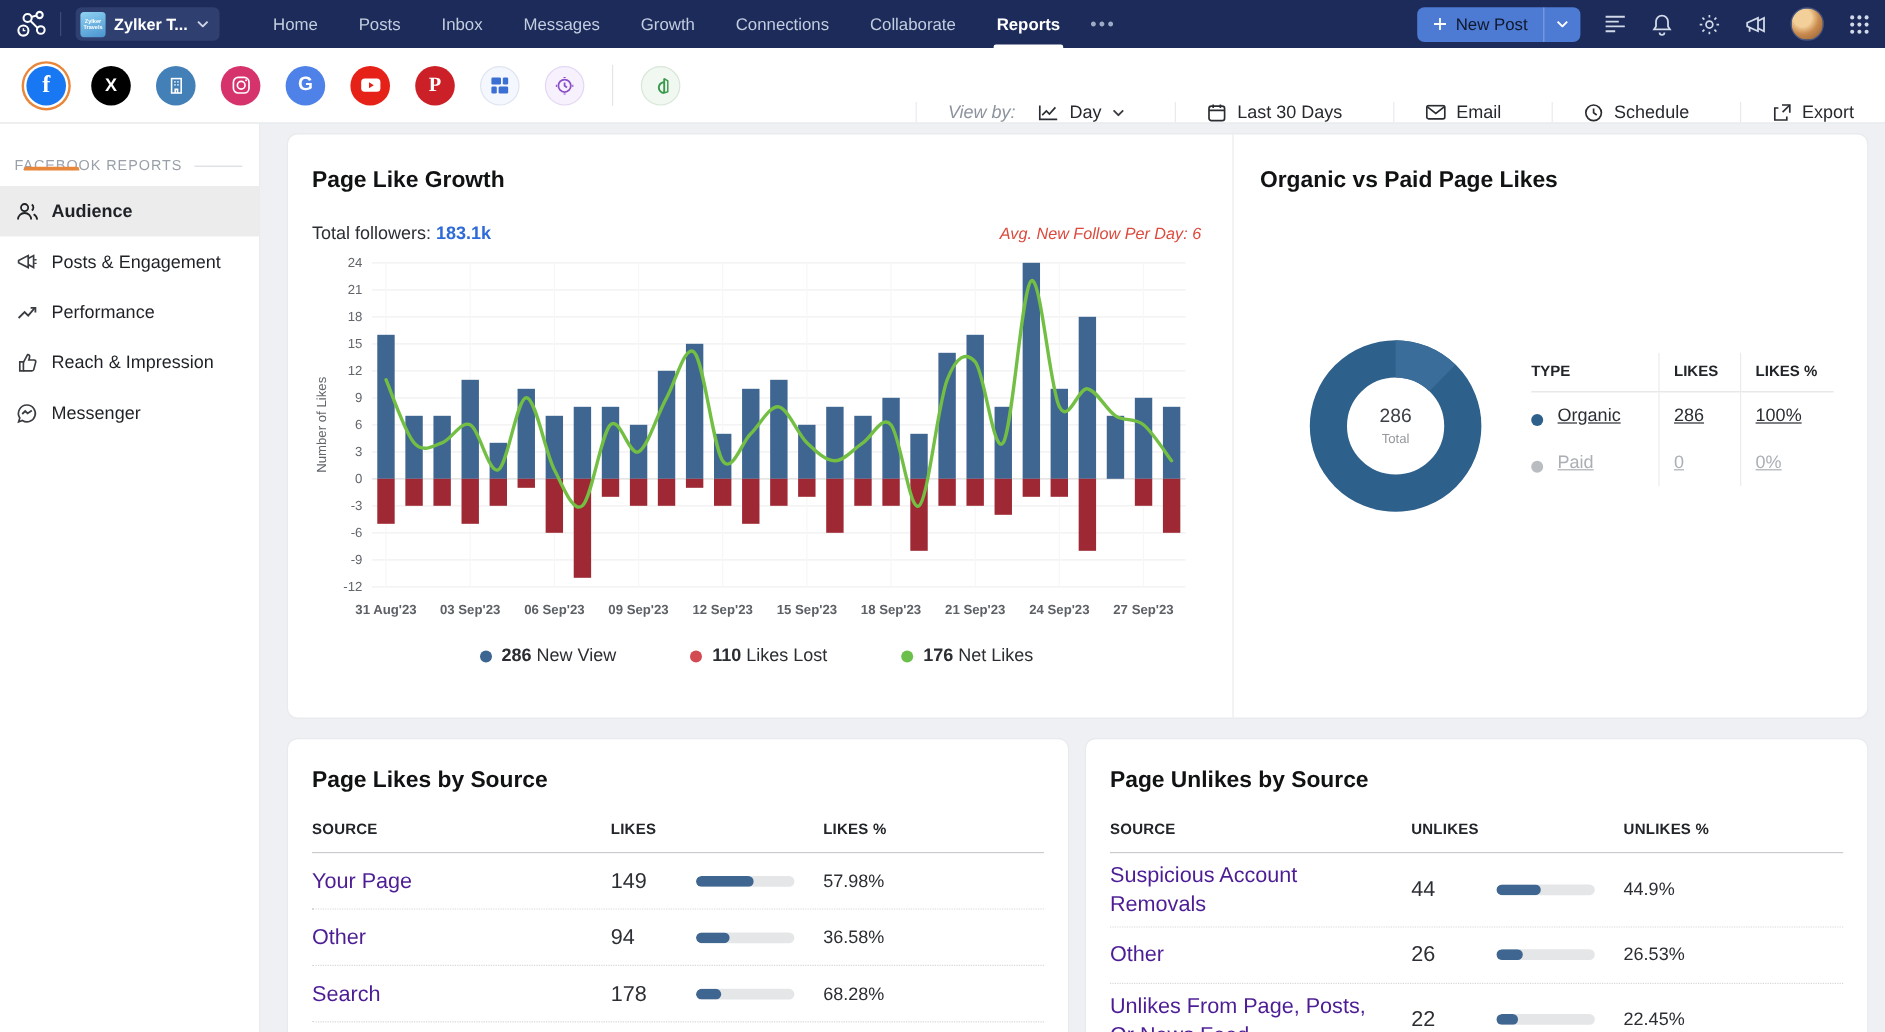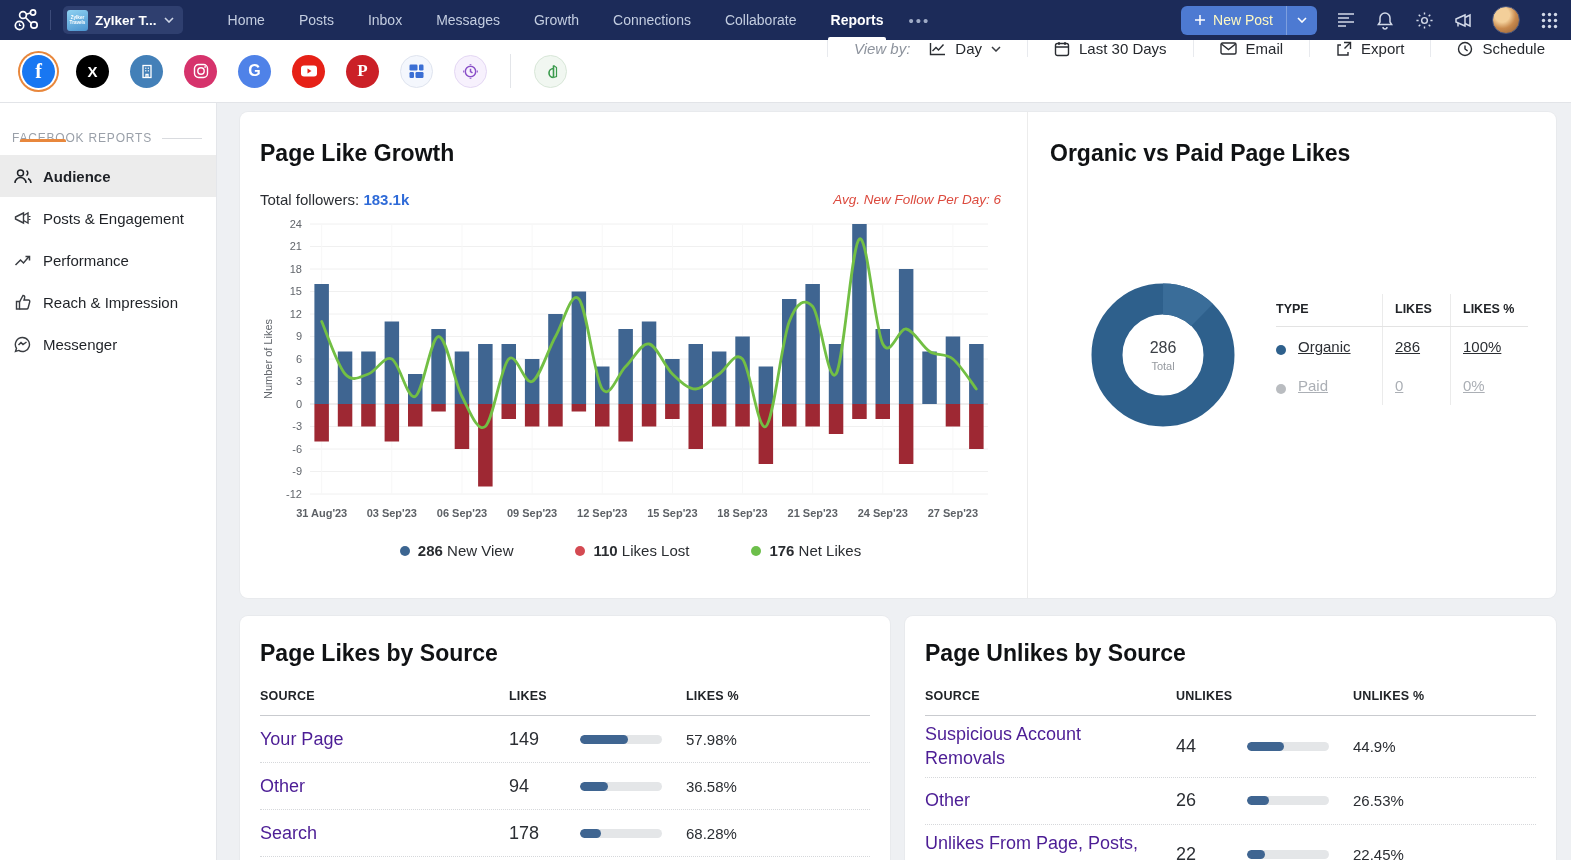--- a/index.html
+++ b/index.html
@@ -20,40 +20,40 @@
   .brand-chip .blabel { color:#fff; font-size:13.5px; font-weight:bold; }
   .navitems { display:flex; align-items:stretch; height:40px; margin-left:28px; }
   .navitems a { color:#c3cde0; font-size:14px; text-decoration:none; padding:0 17px;
     display:flex; align-items:center; position:relative; }
   .navitems a.active { color:#fff; font-weight:bold; }
   .navitems a.active::after { content:""; position:absolute; left:14px; right:14px;
     bottom:0; height:3px; background:#fff; border-radius:2px 2px 0 0; }
   .more-dots { color:#9fabc6; letter-spacing:2px; font-size:15px; padding:0 8px; cursor:pointer; }
   .nav-right { margin-left:auto; display:flex; align-items:center; gap:19px; }
   .newpost { display:flex; height:29px; border-radius:6px; overflow:hidden;
-    background:#4d7ad2; color:#fef9c3; cursor:pointer; }
+    background:#4d7ad2; color:#0f172a; cursor:pointer; }
   .np-main { display:flex; align-items:center; gap:7px; padding:0 13px; font-size:14px; }
   .np-caret { display:flex; align-items:center; padding:0 10px; border-left:1px solid rgba(255,255,255,.28); }
   .nav-ic { width:20px; height:20px; display:flex; align-items:center; justify-content:center; cursor:pointer; }
   .avatar { width:28px; height:28px; border-radius:50%; cursor:pointer;
     background:radial-gradient(circle at 35% 30%, #f3cf9a 0 30%, #c98a4e 55%, #8a5a33 100%);
     border:1px solid #46557f; }
 
   
   .toolbar { position:absolute; left:0; top:40px; width:100%; height:63px; background:#fff;
     border-bottom:1px solid #e2e4e8; display:flex; align-items:center; z-index:20; }
   .channels { display:flex; align-items:center; gap:21px; padding-left:22px; }
   .chan { width:33px; height:33px; border-radius:50%; display:flex; align-items:center;
     justify-content:center; cursor:pointer; position:relative; }
   .chan.fb-active { box-shadow:0 0 0 2px #fff, 0 0 0 4px #e8873c; }
   .fb-underline { position:absolute; left:20px; top:99px; width:46px; height:3px;
     background:#e8873c; border-radius:2px 2px 0 0; z-index:21; }
   .chan-sep { width:1px; height:34px; background:#e3e5e9; margin:0 2px; }
   .chan.soft { border:1px solid #dfe4ef; background:#f4f7fd; }
-  .toolbar-right { margin-left:auto; display:flex; align-items:flex-start; height:100%; }
+  .toolbar-right { margin-left:auto; display:flex; align-items:flex-end; height:100%;gap:16px; }
   .tb-item { display:flex; align-items:center; gap:9px; padding:0 26px;
     border-left:1px solid #e8eaee; font-size:15px; color:#26292e; cursor:pointer; }
   .viewby-label { font-style:italic; color:#8d939d; margin-right:10px; }
   .tb-ic { display:flex; align-items:center; }
 
   
   .sidebar { position:absolute; left:0; top:103px; bottom:0; width:217px; background:#fff;
     border-right:1px solid #e4e6ea; padding-top:28px; }
   .sb-head { display:flex; align-items:center; gap:10px; padding:0 0 10px 12px;
     color:#9aa0a9; font-size:12px; font-weight:normal; letter-spacing:.8px; }
@@ -62,21 +62,21 @@
     font-size:15px; color:#1f2227; cursor:pointer; }
   .sb-item.active { background:#ececec; font-weight:bold; }
   .sb-ic { width:19px; display:flex; justify-content:center; }
 
   
   .main { position:absolute; left:217px; top:103px; right:0; bottom:0; overflow:hidden; }
   .card { position:absolute; background:#fff; border-radius:8px; box-shadow:0 0 0 1px #e8eaed; }
   .card-top { left:23px; top:9px; width:1316px; height:486px; display:flex; }
   .sec-left { width:788px; border-right:1px solid #ececec; padding:28px 26px 0 20px; }
   .sec-right { flex:1; position:relative; padding:28px 0 0 22px; }
-  .card-title { font-size:23px; font-weight:bold; color:#101214; }
+  .card-title { font-size:19px; font-weight:bold; color:#101214; }
   .plg-row { display:flex; justify-content:space-between; align-items:center; margin-top:24px; }
   .followers { font-size:15px; color:#2b2e33; }
   .followers b { color:#2f6bd8; }
   .avg-note { font-size:13.5px; font-style:italic; color:#dc4a3e; }
   .chart-wrap { margin-top:6px; }
   .chart text { font-size:11px; fill:#62666c; }
   .chart .xtick { font-size:11px; fill:#5d6166; font-weight:bold; }
   .legend { display:flex; justify-content:center; gap:62px; margin-top:10px; }
   .legend-item { display:flex; align-items:center; gap:8px; font-size:15px; color:#2a2d31; }
   .legend-item .dot { width:10px; height:10px; border-radius:50%; }
@@ -288,35 +288,35 @@
         <svg width="17" height="13" viewBox="0 0 17 13" fill="none" stroke="#2a2d32" stroke-width="1.4">
           <rect x="1" y="1" width="15" height="11" rx="1.5"></rect>
             <path d="M1.5 2 L8.5 7.5 L15.5 2"></path>
         </svg>
       </span>
       <span>Email</span>
     </div>
     <div class="tb-item">
       <span class="tb-ic">
         <svg width="16" height="16" viewBox="0 0 16 16" fill="none" stroke="#2a2d32" stroke-width="1.4">
+          <circle cx="8" cy="8" r="6.5"></circle>
+            <path d="M8 4.5 V8 l2.6 1.8"></path>
+        </svg>
+      </span>
+      <span>Schedule</span>
+    </div>
+    <div class="tb-item">
+      <span class="tb-ic">
+        <svg width="16" height="16" viewBox="0 0 16 16" fill="none" stroke="#2a2d32" stroke-width="1.4">
           <path d="M5 4 H2 v10 h10 v-3"></path>
             <path d="M8 1.5 h6.5 V8"></path>
             <path d="M14.5 1.5 L8.5 7.5"></path>
         </svg>
       </span>
       <span>Export</span>
-    </div>
-    <div class="tb-item">
-      <span class="tb-ic">
-        <svg width="16" height="16" viewBox="0 0 16 16" fill="none" stroke="#2a2d32" stroke-width="1.4">
-          <circle cx="8" cy="8" r="6.5"></circle>
-            <path d="M8 4.5 V8 l2.6 1.8"></path>
-        </svg>
-      </span>
-      <span>Schedule</span>
     </div>
   </div>
 </div>
 
 <aside class="sidebar">
   <div class="sb-head">
     <span>FACEBOOK REPORTS</span>
       <span class="rule"></span>
   </div>
   <div class="sb-item active">

